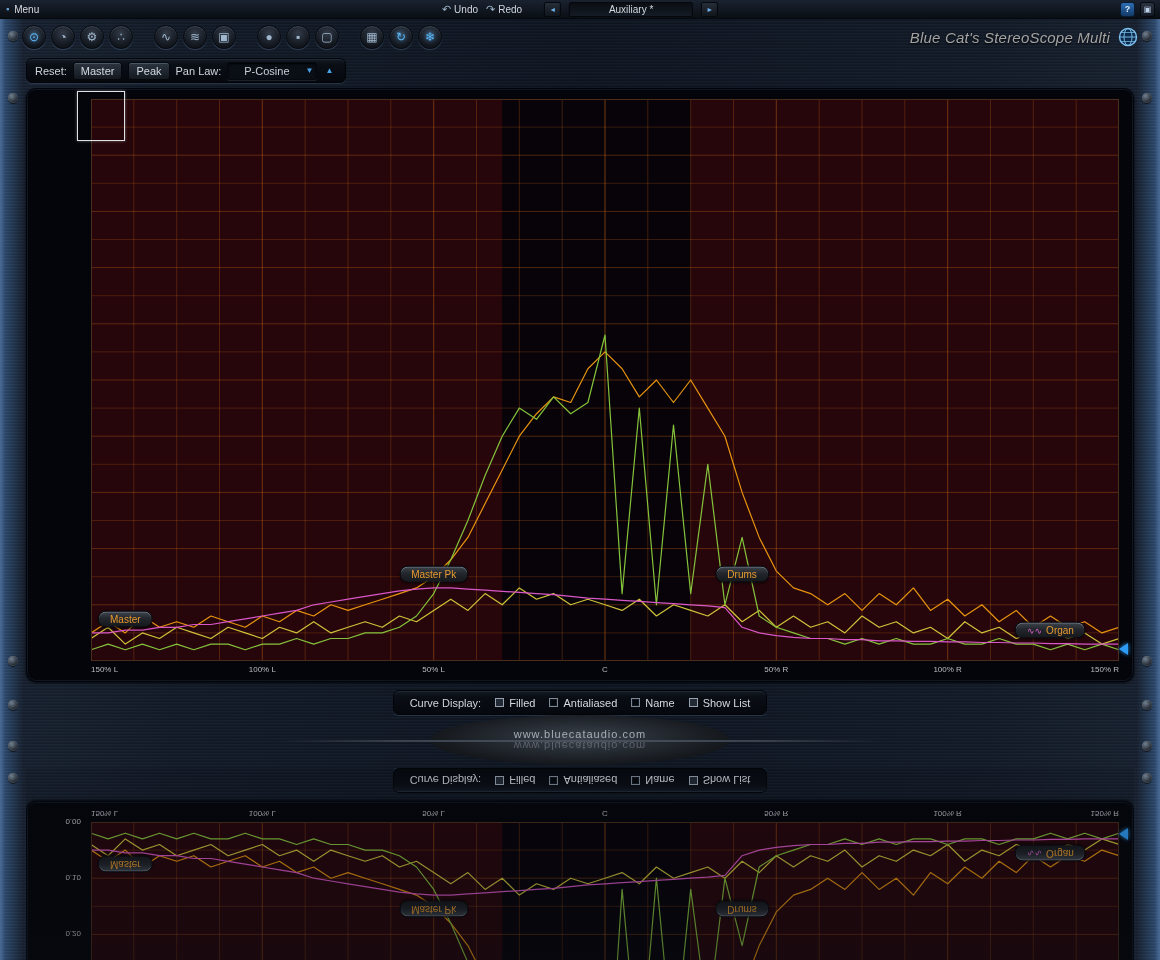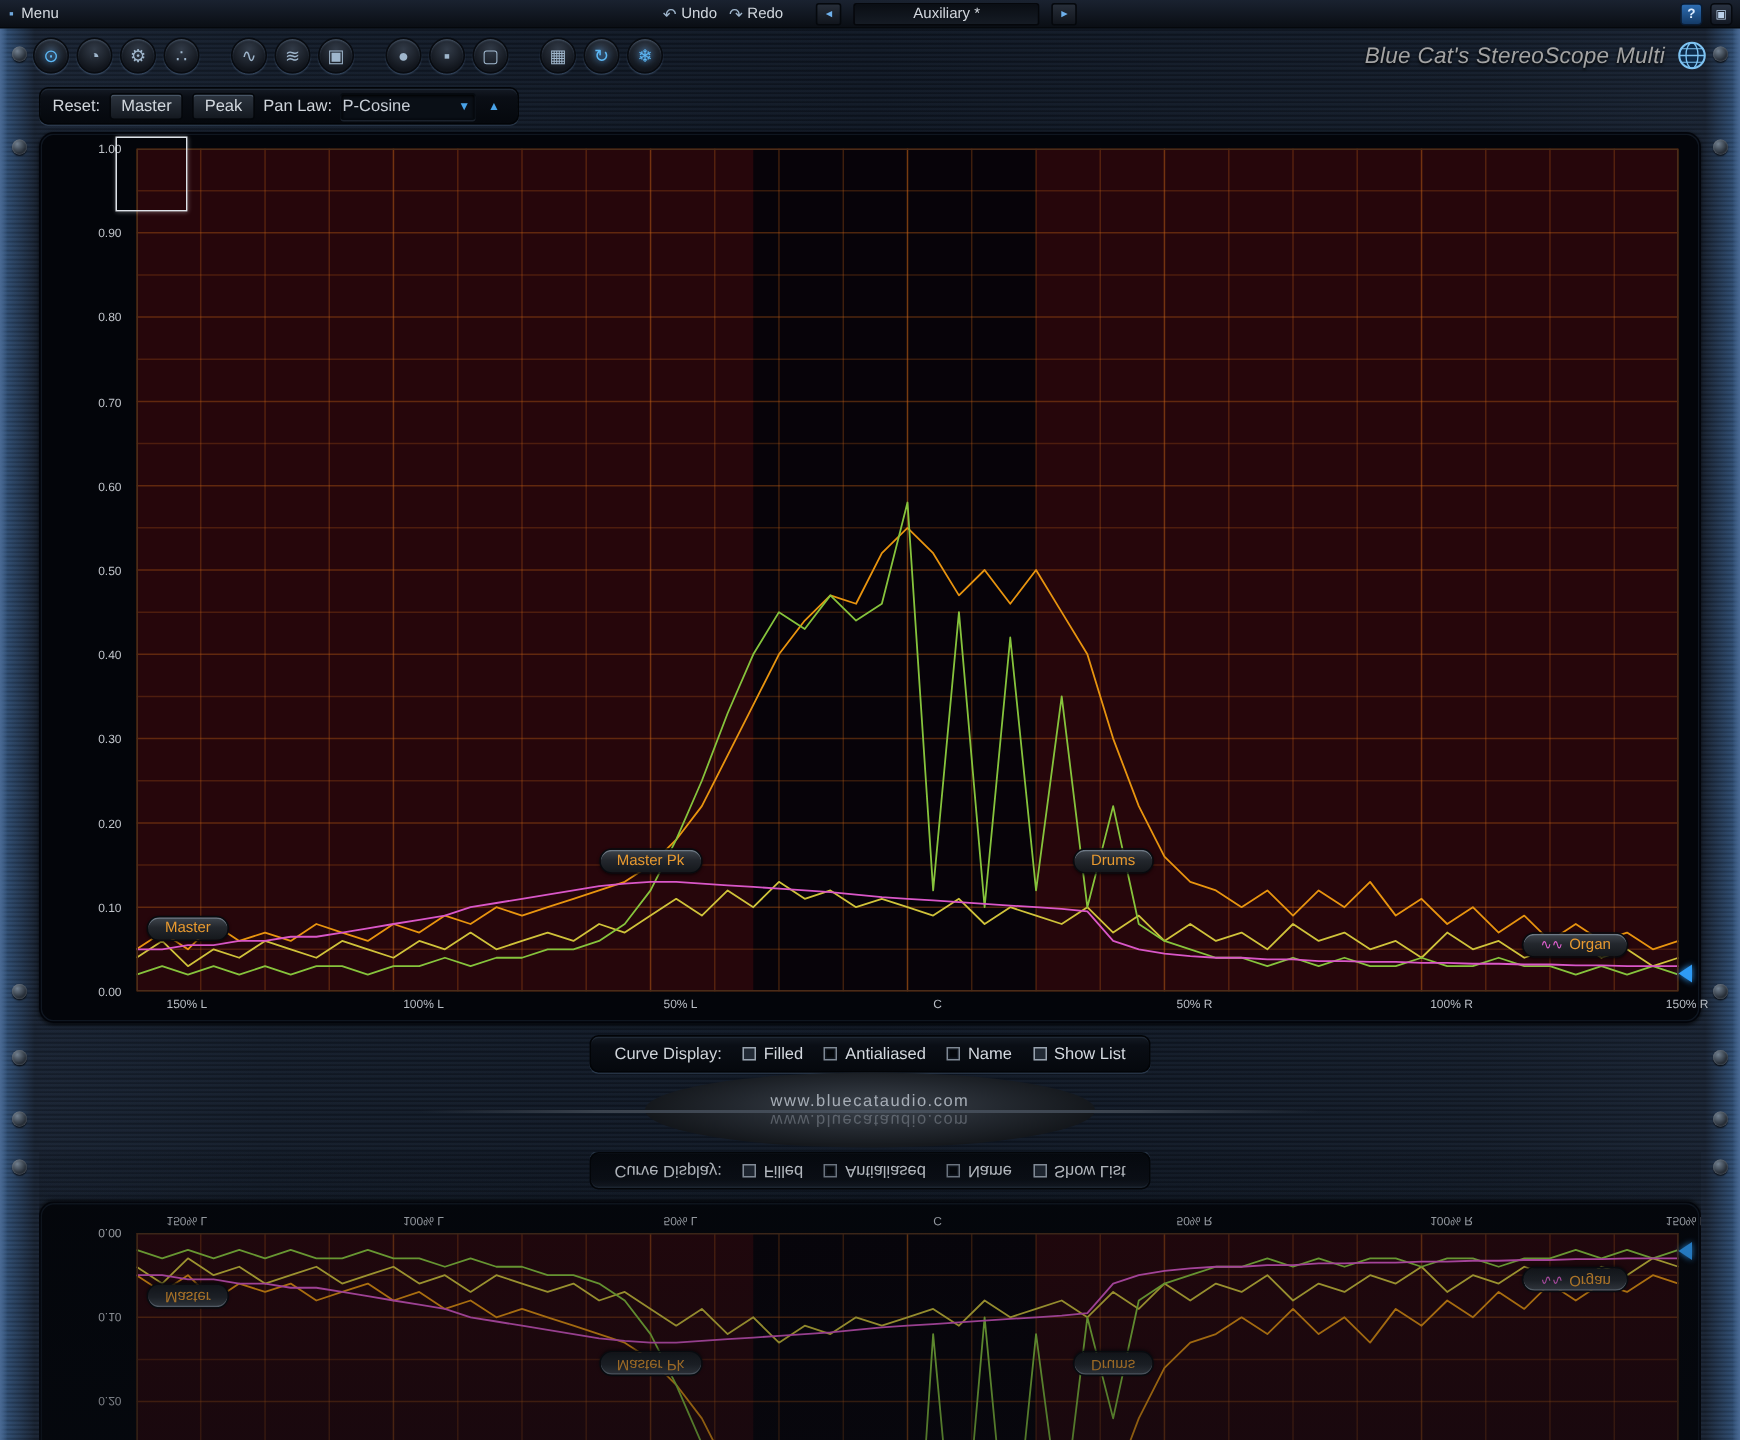--- a/index.html
+++ b/index.html
@@ -55,34 +55,34 @@
   .readout-main{flex:1;display:flex;align-items:center;justify-content:center;gap:16px;
     font-size:13px;color:#e6e9ee;}
   .readout-sep{color:#aab0b8;}
   .readout-ctrl{width:302px;display:flex;align-items:center;gap:6px;padding:0 8px;font-size:11px;}
   .ro-label{color:#cfd4da;white-space:nowrap;}
   .ro-btn{padding:2px 7px;font-size:11px;color:#d2d8de;border-radius:3px;
     background:linear-gradient(180deg,#2c343f,#141920);border:1px solid #04070b;
     box-shadow:inset 0 1px 0 rgba(160,190,225,.25);cursor:default;}
   .dropdown{width:88px;height:16px;display:flex;align-items:center;background:#0a0f16;
     border:1px solid #060a10;border-radius:2px;box-shadow:inset 0 1px 2px #000, 0 1px 0 rgba(150,180,220,.15);}
-  .dropdown .dd-val{flex:1;text-align:left;color:#c8ced6;font-size:11px;}
+  .dropdown .dd-val{flex:1;text-align:center;color:#c8ced6;font-size:11px;}
   .dd-arrow{color:#4aa3e8;font-size:8px;margin-right:3px;}
   .up-arrow{color:#4aa3e8;font-size:8px;margin-left:2px;}
   
   #reflect-src{position:absolute;top:88px;left:26px;right:26px;height:625px;z-index:5;}
   .chart-panel{position:relative;height:592px;background:#03050a;border-radius:10px;
     border:1px solid #02040716;
     box-shadow:inset 0 0 0 1px rgba(110,150,200,.12), 0 1px 3px rgba(0,0,0,.75);}
   .y-axis{position:absolute;left:0;top:10px;width:64px;height:562px;}
   .y-axis span{position:absolute;right:10px;font-size:8px;color:#c0c4ca;}
   .plot-area{position:absolute;left:64px;top:10px;width:1028px;height:562px;}
   .curve-svg{display:block;}
   .x-axis{position:absolute;left:64px;top:574px;width:1028px;height:16px;}
-  .x-axis span{position:absolute;top:2px;font-size:8px;color:#b8bdc4;white-space:nowrap;margin-left:20px;}
+  .x-axis span{position:absolute;top:2px;font-size:8px;color:#b8bdc4;white-space:nowrap;}
   .badges{position:absolute;inset:0;pointer-events:none;}
   .curve-badge{position:absolute;white-space:nowrap;padding:2px 11px;font-size:10px;color:#e89a30;
     background:linear-gradient(180deg,#40464e 0%,#23272d 45%,#15181c 100%);
     border:1px solid #070a0e;border-radius:9px;
     box-shadow:inset 0 1px 0 rgba(200,220,240,.35), 0 1px 2px rgba(0,0,0,.6);}
   .badge-ic{color:#e060d0;margin-right:4px;font-size:9px;}
   .sel-box{position:absolute;left:-14px;top:-8px;width:46px;height:48px;
     border:1px solid #dde2e8;box-shadow:0 0 3px rgba(255,255,255,.35);}
   .marker{position:absolute;left:1092px;top:554px;width:0;height:0;
     border-top:6px solid transparent;border-bottom:6px solid transparent;
@@ -183,33 +183,20 @@
     <div class="dropdown">
       <span class="dd-val">P-Cosine</span>
       <span class="dd-arrow">▼</span>
     </div>
     <span class="up-arrow">▲</span>
   </div>
 </div>
 
 <div id="reflect-src">
   <div class="chart-panel panel">
-    <div class="y-axis">
-        <span style="top: -4px;">1.00</span>
-        <span style="top: 52.2px;">0.90</span>
-        <span style="top: 108.4px;">0.80</span>
-        <span style="top: 164.6px;">0.70</span>
-        <span style="top: 220.8px;">0.60</span>
-        <span style="top: 277px;">0.50</span>
-        <span style="top: 333.2px;">0.40</span>
-        <span style="top: 389.4px;">0.30</span>
-        <span style="top: 445.6px;">0.20</span>
-        <span style="top: 501.8px;">0.10</span>
-        <span style="top: 558px;">0.00</span>
-      </div>
     <div class="plot-area">
       <svg class="curve-svg" width="1028" height="562">
           <rect width="1028" height="562" fill="#26060b"></rect>
           <rect x="411.2" y="0" width="188.5" height="562" fill="#070309"></rect>
           <line x1="0" y1="562.0" x2="1028" y2="562.0" stroke="#c26016" stroke-opacity="0.38"></line>
           <line x1="0" y1="533.9" x2="1028" y2="533.9" stroke="#c26016" stroke-opacity="0.26"></line>
           <line x1="0" y1="505.8" x2="1028" y2="505.8" stroke="#c26016" stroke-opacity="0.38"></line>
           <line x1="0" y1="477.7" x2="1028" y2="477.7" stroke="#c26016" stroke-opacity="0.26"></line>
           <line x1="0" y1="449.6" x2="1028" y2="449.6" stroke="#c26016" stroke-opacity="0.38"></line>
           <line x1="0" y1="421.5" x2="1028" y2="421.5" stroke="#c26016" stroke-opacity="0.26"></line>

